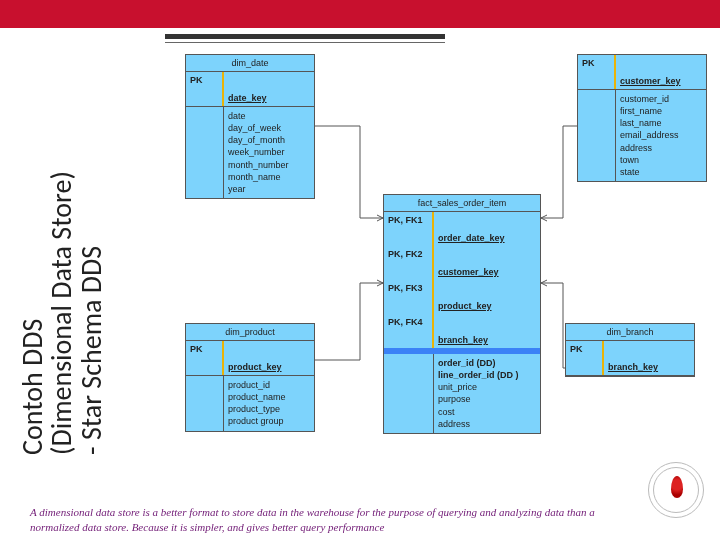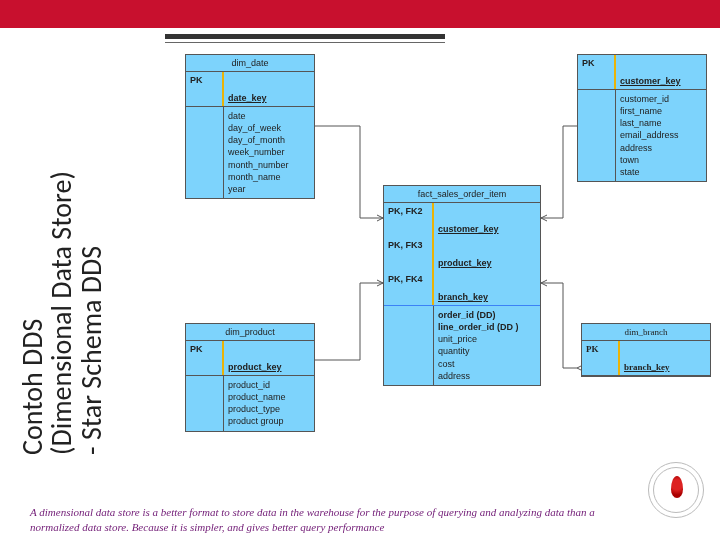--- a/index.html
+++ b/index.html
@@ -99,21 +99,21 @@
     display: block;
     line-height: 1.35;
     white-space: nowrap;
   }
   .entity .fkline { text-decoration: underline; font-weight:bold; }
   .entity .dd { font-weight:bold; }
   .fact {
     width: 158px;
   }
   .fact .pkrow { border-bottom: 0; }
-  .fact .sep { border-top: 1px solid #3b82f6; }
+  .fact .sep { border-top: 6px solid #3b82f6; }
   svg.lines {
     position: absolute;
     left: 0; top: 0;
     width: 545px; height: 412px;
     pointer-events: none;
   }
   .footer {
     position: absolute;
     left: 30px;
     bottom: 5px;
@@ -210,41 +210,45 @@
         <span class="attr">first_name</span>
         <span class="attr">last_name</span>
         <span class="attr">email_address</span>
         <span class="attr">address</span>
         <span class="attr">town</span>
         <span class="attr">state</span>
       </div>
     </div>
   </div>
 
-  <div class="entity fact" style="left:218px; top:137px;">
+  <div class="entity fact" style="left:218px; top:146px;">
     <div class="hdr">fact_sales_order_item</div>
+    <div class="pkrow">
+        <div class="pkcol" style="width:50px">PK, FK1</div>
+        <div class="pknm fkline">order_date_key</div>
+      </div>
     <div class="pkrow">
         <div class="pkcol" style="width:50px">PK, FK2</div>
         <div class="pknm fkline">customer_key</div>
       </div>
     <div class="pkrow">
         <div class="pkcol" style="width:50px">PK, FK3</div>
         <div class="pknm fkline">product_key</div>
       </div>
     <div class="pkrow">
         <div class="pkcol" style="width:50px">PK, FK4</div>
         <div class="pknm fkline">branch_key</div>
       </div>
     <div class="body sep">
       <div class="lcol" style="width:50px"></div>
       <div class="rcol">
         <span class="attr dd">order_id (DD)</span>
         <span class="attr dd">line_order_id (DD )</span>
         <span class="attr">unit_price</span>
-        <span class="attr">quantity</span>
+        <span class="attr">purpose</span>
         <span class="attr">cost</span>
         <span class="attr">address</span>
       </div>
     </div>
   </div>
 
   <div class="entity" style="left:20px; top:275px;">
     <div class="hdr">dim_product</div>
     <div class="pkrow">
       <div class="pkcol">PK</div>
@@ -254,21 +258,21 @@
       <div class="lcol"></div>
       <div class="rcol">
         <span class="attr">product_id</span>
         <span class="attr">product_name</span>
         <span class="attr">product_type</span>
         <span class="attr">product group</span>
       </div>
     </div>
   </div>
 
-  <div class="entity" style="left:416px; top:275px;font-family:Liberation Serif, serif;">
+  <div class="entity" style="left:400px; top:275px;">
     <div class="hdr">dim_branch</div>
     <div class="pkrow">
       <div class="pkcol">PK</div>
       <div class="pknm">branch_key</div>
     </div>
   </div>
 
 </div>
 
 <div class="footer">A dimensional data store is a better format to store data in the warehouse for the purpose of querying and analyzing data than a normalized data store. Because it is simpler, and gives better query performance</div>

